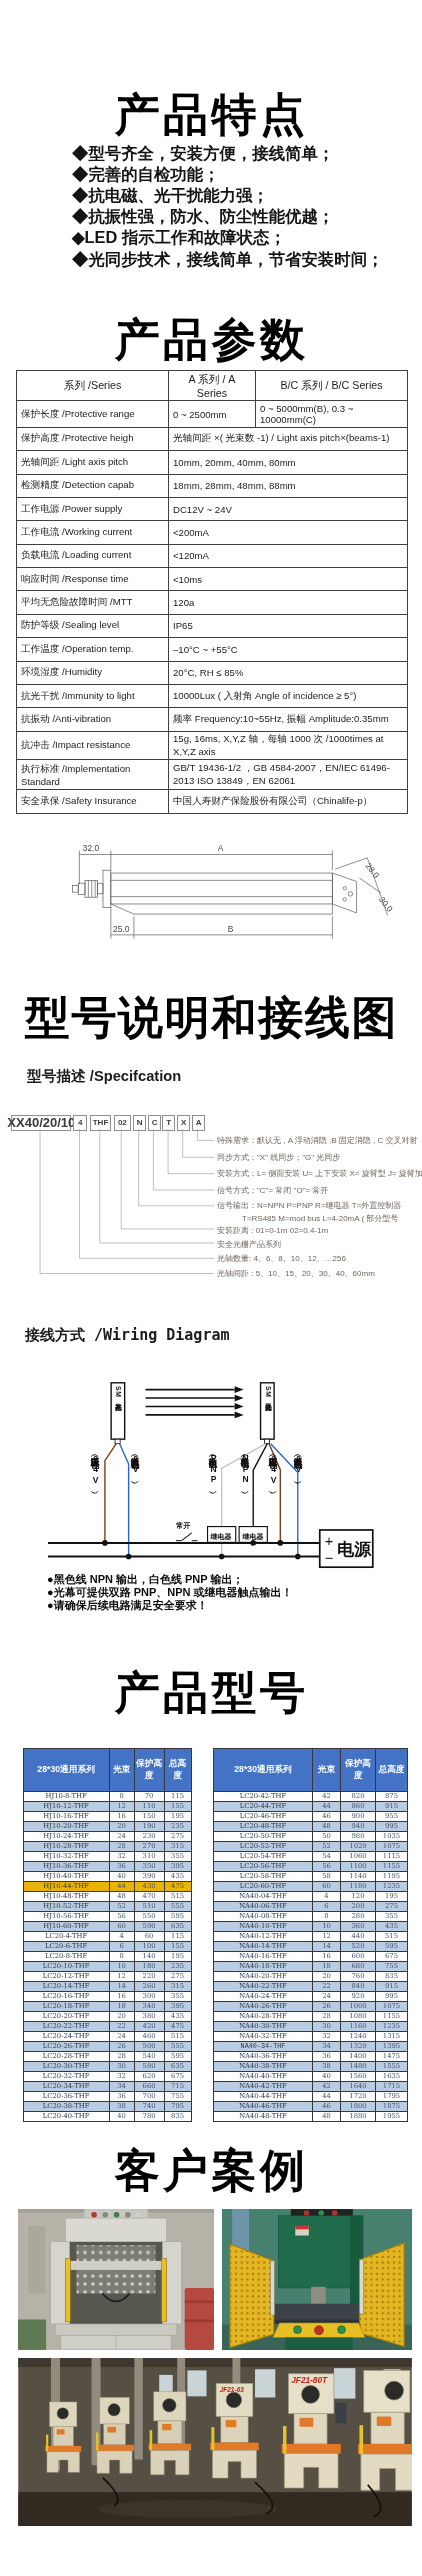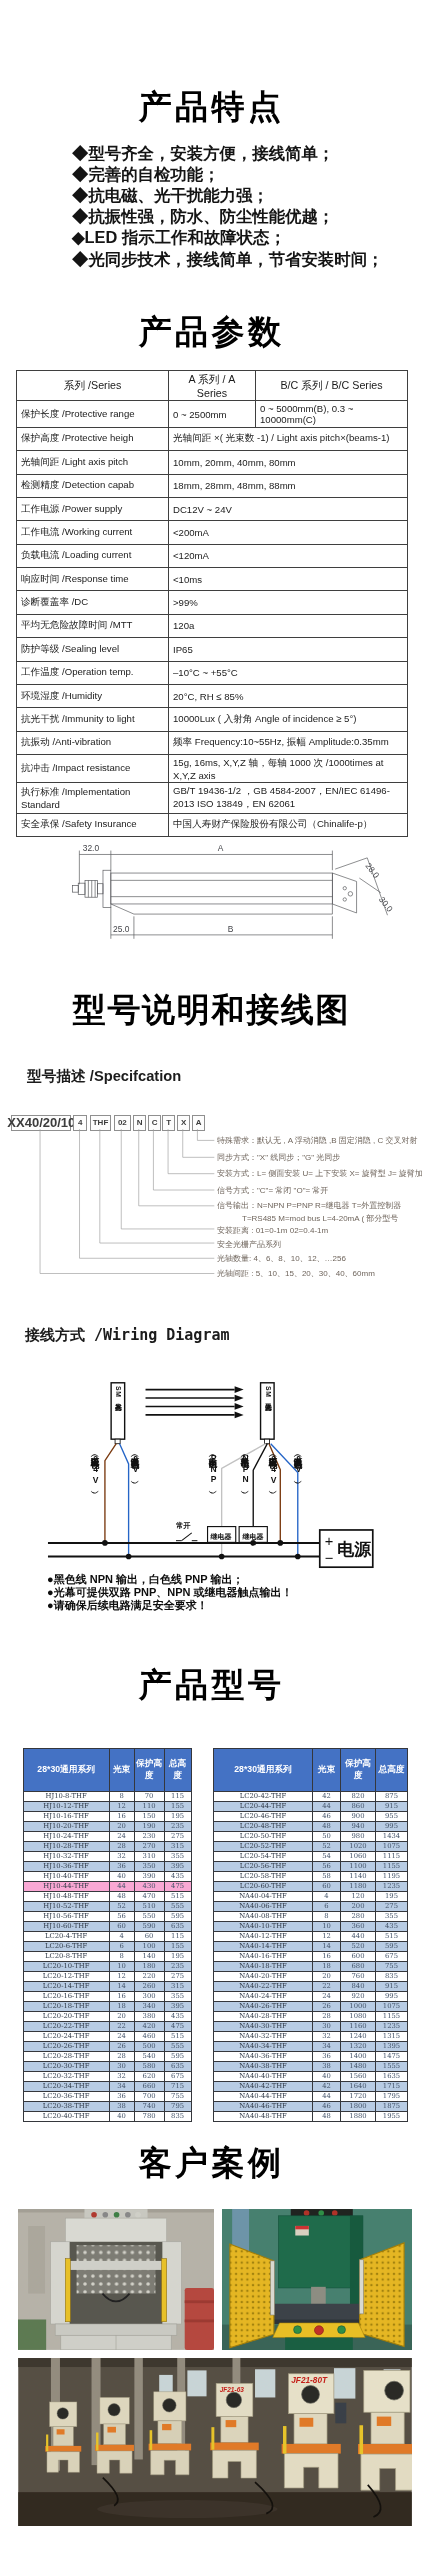--- a/index.html
+++ b/index.html
@@ -1,18 +1,18 @@
 <!DOCTYPE html>
 <html style="font-size:9px"><head>
 <meta charset="utf-8">
 <style>
   html,body{margin:0;padding:0;background:#fff;}
   #page{position:relative;width:423px;height:2576px;margin:0 auto;background:#fff;overflow:hidden;
         font-family:"Liberation Sans",sans-serif;color:#111;}
-  .sec-title{position:absolute;left:0;width:423px;text-align:center;font-size:33px;font-weight:bold;
+  .sec-title{position:absolute;left:0;width:423px;text-align:center;font-size:45px;font-weight:bold;
              letter-spacing:3.4px;color:#000;white-space:nowrap;}
   .feature{position:absolute;left:72px;font-size:16.4px;font-weight:bold;color:#141414;white-space:nowrap;}
   
   #param-table{position:absolute;top:370px;left:16px;width:391px;border-collapse:collapse;
                table-layout:fixed;font-size:9.6px;color:#1a1a1a;}
   #param-table td{border:1.1px solid #3f3f3f;padding:1.7px 4px;height:19px;vertical-align:middle;
                   overflow:hidden;}
   #param-table .phead{text-align:center;font-size:10.7px;}
   #param-table .plabel{}
   
@@ -90,24 +90,20 @@
         </tr>
         <tr>
           <td class="plabel">负载电流 /Loading current</td>
           <td colspan="2">&lt;120mA</td>
         </tr>
         <tr>
           <td class="plabel">响应时间 /Response time</td>
           <td colspan="2">&lt;10ms</td>
         </tr>
         <tr>
-          <td class="plabel">诊断覆盖率 /DC</td>
-          <td colspan="2">&gt;99%</td>
-        </tr>
-        <tr>
           <td class="plabel">平均无危险故障时间 /MTT</td>
           <td colspan="2">120a</td>
         </tr>
         <tr>
           <td class="plabel">防护等级 /Sealing level</td>
           <td colspan="2">IP65</td>
         </tr>
         <tr>
           <td class="plabel">工作温度 /Operation temp.</td>
           <td colspan="2">–10°C ~ +55°C</td>
@@ -377,21 +373,21 @@
           <td>36</td>
           <td>350</td>
           <td>395</td>
         </tr>
         <tr>
           <td style="color: rgb(48, 58, 72);">HJ10-40-THF</td>
           <td>40</td>
           <td>390</td>
           <td>435</td>
         </tr>
-        <tr style="background: #f9a8d4; margin-left: 40px;">
+        <tr style="background: #eab308; margin-left: 40px;">
           <td style="color: rgb(48, 58, 72);">HJ10-44-THF</td>
           <td>44</td>
           <td>430</td>
           <td>475</td>
         </tr>
         <tr>
           <td style="color: rgb(48, 58, 72);">HJ10-48-THF</td>
           <td>48</td>
           <td>470</td>
           <td>515</td>
@@ -568,21 +564,21 @@
         <tr style="background: rgb(184, 204, 228);">
           <td style="color: rgb(48, 58, 72);">LC20-48-THF</td>
           <td>48</td>
           <td>940</td>
           <td>995</td>
         </tr>
         <tr>
           <td style="color: rgb(48, 58, 72);">LC20-50-THF</td>
           <td>50</td>
           <td>980</td>
-          <td>1434</td>
+          <td>1035</td>
         </tr>
         <tr style="background: rgb(184, 204, 228);">
           <td style="color: rgb(48, 58, 72);">LC20-52-THF</td>
           <td>52</td>
           <td>1020</td>
           <td>1075</td>
         </tr>
         <tr>
           <td style="color: rgb(48, 58, 72);">LC20-54-THF</td>
           <td>54</td>
@@ -691,21 +687,21 @@
           <td>1160</td>
           <td>1235</td>
         </tr>
         <tr>
           <td style="color: rgb(48, 58, 72);">NA40-32-THF</td>
           <td>32</td>
           <td>1240</td>
           <td>1315</td>
         </tr>
         <tr style="background: rgb(184, 204, 228);">
-          <td style="color: rgb(48, 58, 72);">NA40-34-THF</td>
+          <td style="color: rgb(48, 58, 72); font-family: Liberation Mono, monospace;">NA40-34-THF</td>
           <td>34</td>
           <td>1320</td>
           <td>1395</td>
         </tr>
         <tr>
           <td style="color: rgb(48, 58, 72);">NA40-36-THF</td>
           <td>36</td>
           <td>1400</td>
           <td>1475</td>
         </tr>

